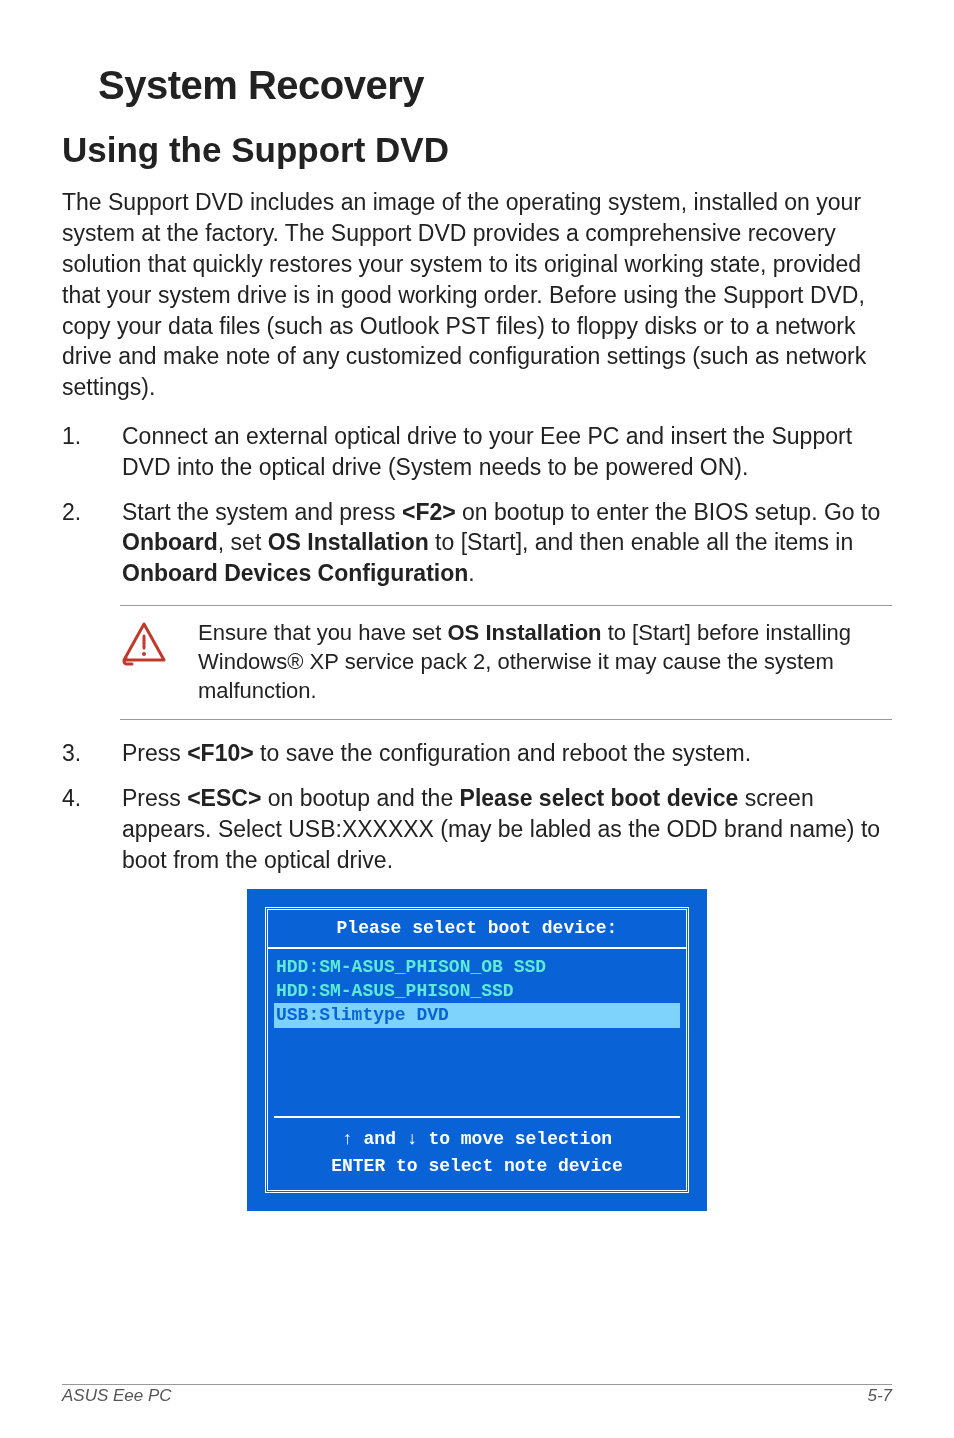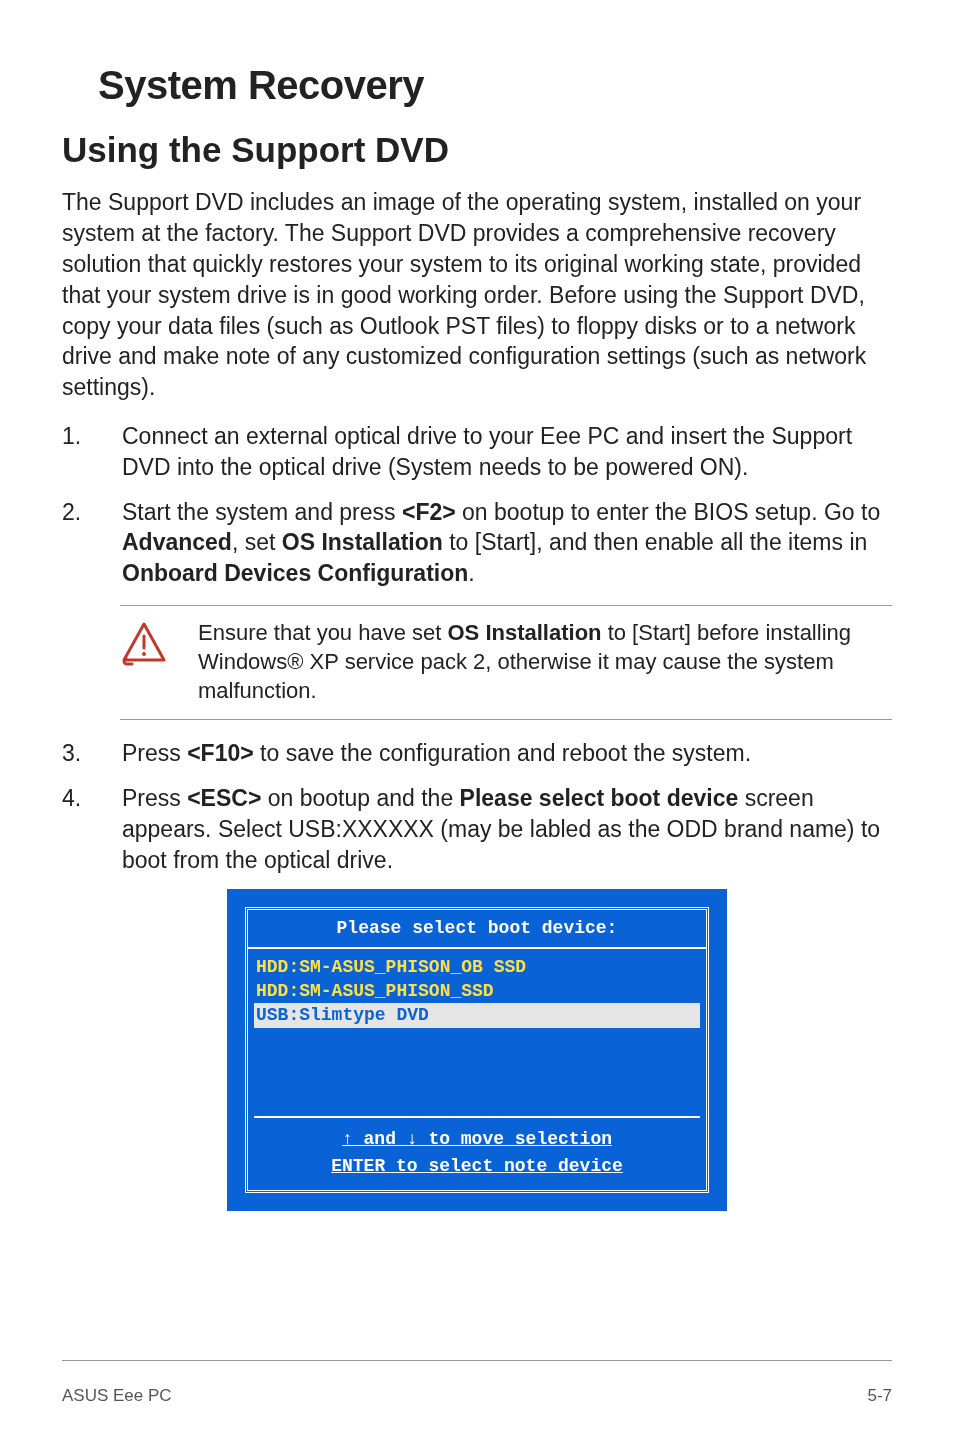--- a/index.html
+++ b/index.html
@@ -63,89 +63,89 @@
     flex-shrink: 0;
     margin-top: 4px;
   }
   .boot-box-wrap {
     display: flex;
     justify-content: center;
     margin-top: 14px;
   }
   .boot-box {
     background: #0a63d6;
-    width: 500px;
+    width: 460px;
     padding: 18px;
     font-family: "Courier New", Courier, monospace;
     color: #fff;
     font-size: 18px;
     font-weight: bold;
   }
   .boot-inner {
     border: 3px double #fff;
     padding: 0;
   }
   .boot-title {
     text-align: center;
     color: #fff;
     padding: 6px 0 6px 0;
     border-bottom: 2px solid #fff;
   }
   .boot-list {
     padding: 6px 6px 0 6px;
   }
   .boot-line {
-    color: #fde047;
+    color: #5eead4;
     padding: 0 2px;
     white-space: pre;
   }
   .boot-sel {
-    background: #e5e5e5;
+    background: #7dd3fc;
     color: #0a63d6;
     padding: 0 2px;
     margin: 0 0 0 0;
     white-space: pre;
   }
   .boot-gap {
     height: 90px;
     border-bottom: 2px solid #fff;
   }
   .boot-footer {
     text-align: center;
     color: #fff;
     padding: 8px 0 10px 0;
     line-height: 1.5;
-    text-decoration: underline;
   }
   .footer {
     position: absolute;
     bottom: 30px;
     left: 62px;
     right: 62px;
     border-top: 1px solid #999;
-    padding-top: 24px;
+    padding-top: 0;
     display: flex;
     justify-content: space-between;
     font-size: 17px;
     color: #555;
+    font-style: italic;
   }
 </style>
 </head>
 <body>
 
 <h1>System Recovery</h1>
 
 <h2>Using the Support DVD</h2>
 
 <p class="intro">The Support DVD includes an image of the operating system, installed on your system at the factory. The Support DVD provides a comprehensive recovery solution that quickly restores your system to its original working state, provided that your system drive is in good working order. Before using the Support DVD, copy your data files (such as Outlook PST files) to floppy disks or to a network drive and make note of any customized configuration settings (such as network settings).</p>
 
 <ol class="steps">
   <li>Connect an external optical drive to your Eee PC and insert the Support DVD into the optical drive (System needs to be powered ON).</li>
   <li>
-    <span>Start the system and press </span><b>&lt;F2&gt;</b><span> on bootup to enter the BIOS setup. Go to </span><b>Advanced</b><span>, set </span><b>OS Installation</b><span> to [Start], and then enable all the items in </span><b>Onboard Devices Configuration</b><span>.</span>
+    <span>Start the system and press </span><b>&lt;F2&gt;</b><span> on bootup to enter the BIOS setup. Go to </span><b>Onboard</b><span>, set </span><b>OS Installation</b><span> to [Start], and then enable all the items in </span><b>Onboard Devices Configuration</b><span>.</span>
   </li>
 </ol>
 
 <div class="warn-box">
   <svg class="warn-icon" width="48" height="44" viewBox="0 0 48 44">
     <path d="M24 2 L44 38 L4 38 Z" fill="none" stroke="#c0392b" stroke-width="3" stroke-linejoin="round"></path>
     <path d="M6 36 Q2 40 6 42 L12 42" fill="none" stroke="#c0392b" stroke-width="3" stroke-linecap="round"></path>
     <line x1="24" y1="14" x2="24" y2="26" stroke="#c0392b" stroke-width="3" stroke-linecap="round"></line>
     <circle cx="24" cy="32" r="2" fill="#c0392b"></circle>
   </svg>

